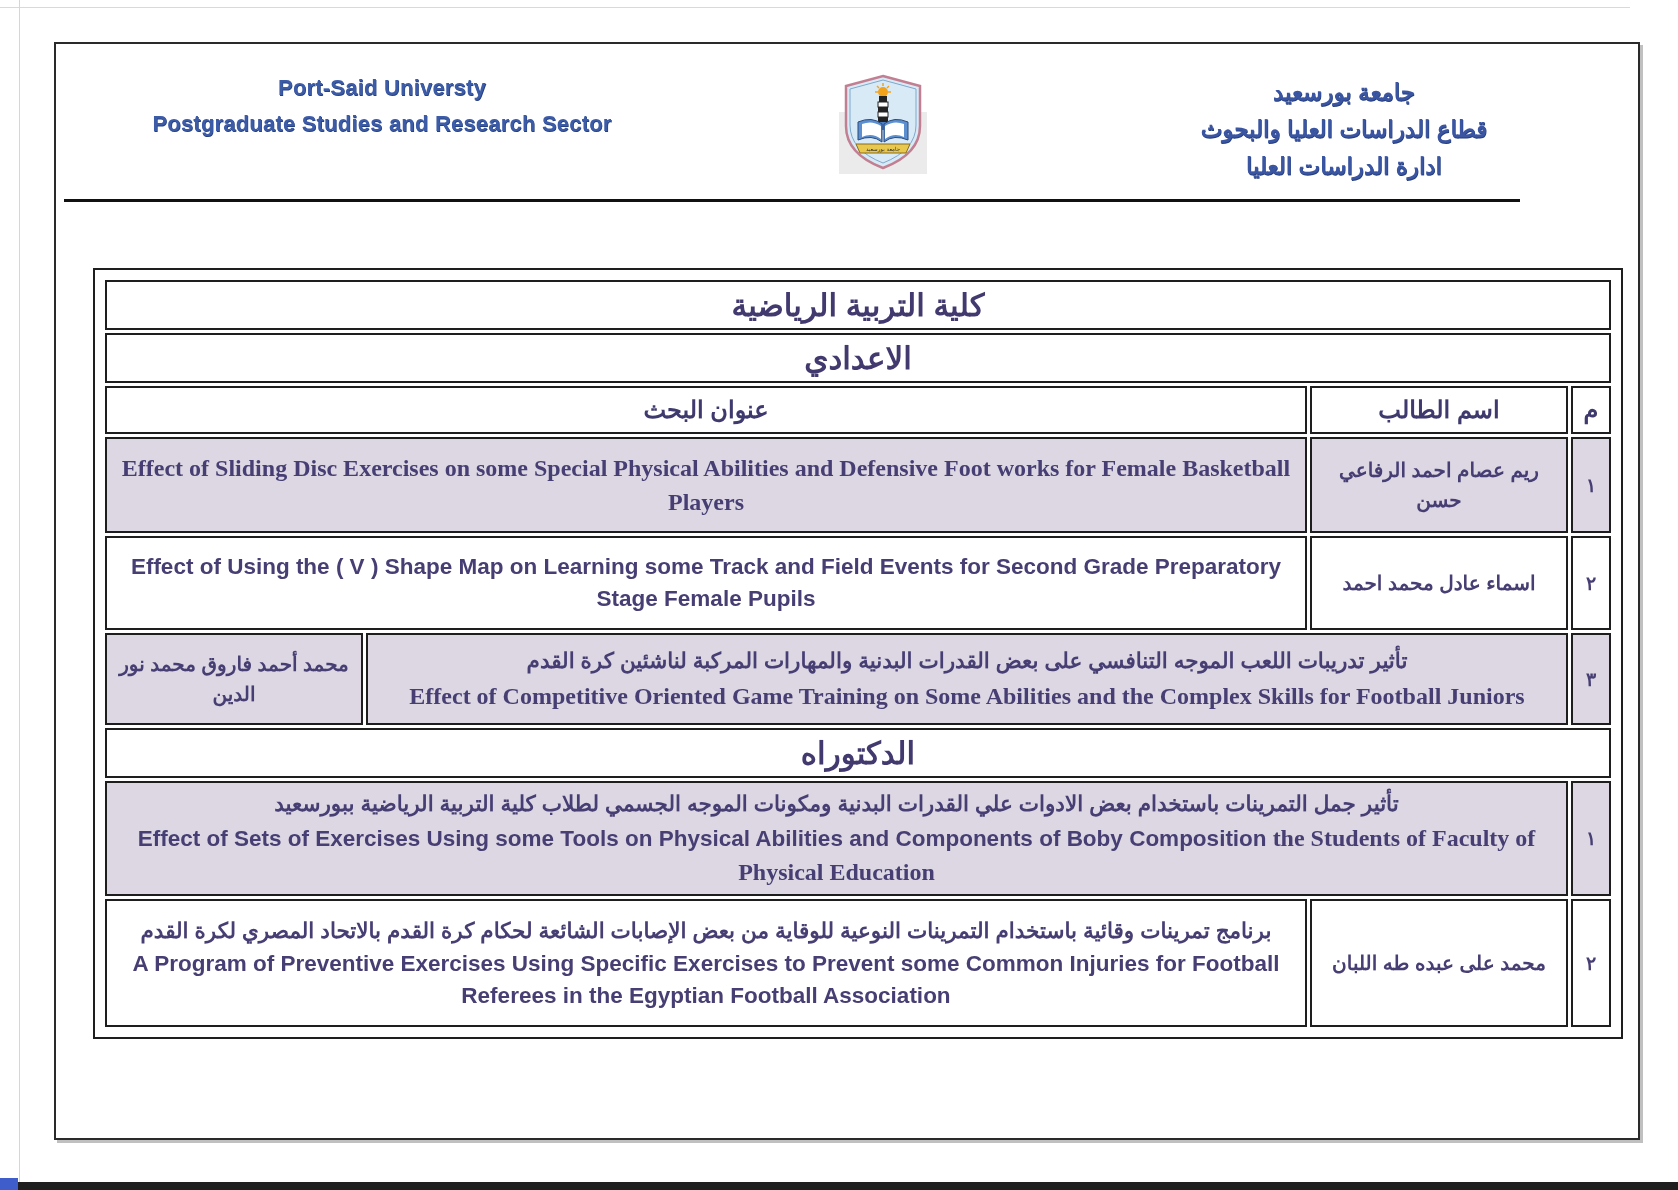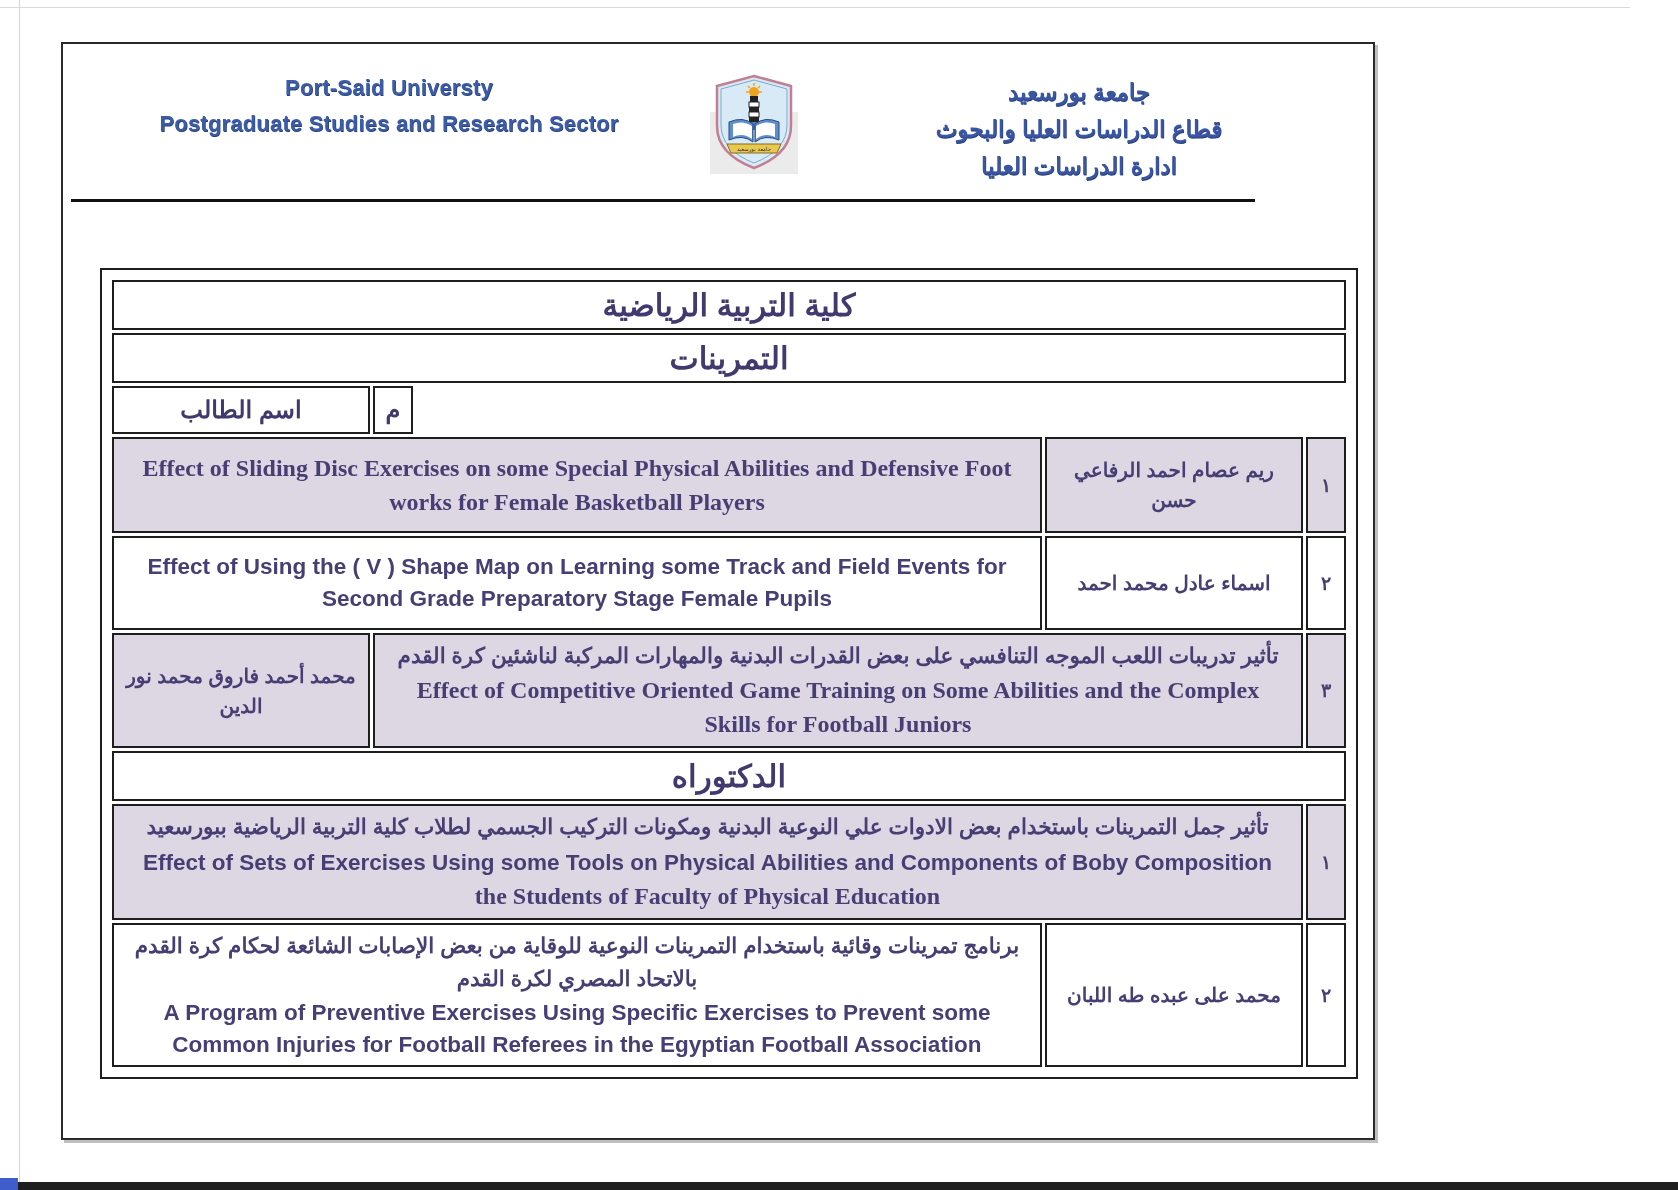--- a/index.html
+++ b/index.html
@@ -19,21 +19,21 @@
     overflow:hidden;
   }
   
   .scan-line-top{position:absolute;left:0;top:7px;width:1630px;height:1px;background:#d9d9d9;}
   .scan-line-left{position:absolute;left:19px;top:0;width:1px;height:1190px;background:#d6d6d6;}
   .footer-bar{position:absolute;left:0;bottom:0;width:1678px;height:8px;background:#1f1f1f;}
   .footer-corner-chip{position:absolute;left:0;bottom:0;width:18px;height:12px;background:#3f5ecb;z-index:3;}
 
   
   .frame{
-    position:absolute;left:61px;top:42px;width:1314px;height:1098px;
+    position:absolute;left:54px;top:42px;width:1586px;height:1098px;
     border:2px solid #2a2a2a;background:#fff;
     box-shadow:3px 3px 0 rgba(140,140,140,.55);
   }
 
   
   .header{
     display:grid;grid-template-columns:600px 1fr 520px;
     align-items:start;
     padding:26px 34px 0 26px;
   }
@@ -161,24 +161,25 @@
 
   <div class="hdr-rule"></div>
 
   <div class="doc-table">
 
     <div class="trow">
       <div class="cell cell-full banner h-title">كلية التربية الرياضية</div>
     </div>
 
     <div class="trow">
-      <div class="cell cell-full banner h-title">التمرينات</div>
-    </div>
-
-    <div class="trow">
+      <div class="cell cell-full banner h-title">الاعدادي</div>
+    </div>
+
+    <div class="trow">
+      <div class="cell cell-title col-head h-hdr">عنوان البحث</div>
       <div class="cell cell-student col-head h-hdr">اسم الطالب</div>
       <div class="cell cell-num col-head h-hdr">م</div>
     </div>
 
     <div class="trow shaded">
       <div class="cell cell-title h-m1">
         <div class="en-line en-serif"><span>Effect of Sliding Disc Exercises  on   some  Special  Physical  Abilities  and Defensive Foot works for Female Basketball Players</span><span></span></div>
       </div>
       <div class="cell cell-student h-m1">
         <div class="student-name">ريم عصام احمد الرفاعي حسن</div>
@@ -212,21 +213,21 @@
         <div class="row-num">٣</div>
       </div>
     </div>
 
     <div class="trow">
       <div class="cell cell-full banner h-title">الدكتوراه</div>
     </div>
 
     <div class="trow shaded">
       <div class="cell cell-title h-d1">
-        <div class="ar-line">تأثير جمل التمرينات باستخدام بعض الادوات علي النوعية البدنية ومكونات التركيب الجسمي لطلاب كلية التربية الرياضية ببورسعيد</div>
+        <div class="ar-line">تأثير جمل التمرينات باستخدام بعض الادوات علي القدرات البدنية ومكونات الموجه الجسمي لطلاب كلية التربية الرياضية ببورسعيد</div>
         <div class="en-line en-sans"><span>Effect of  Sets  of  Exercises  Using some Tools on Physical  Abilities and  Components of  Boby Composition</span><span class="en-serif"> the Students  of  Faculty of Physical Education</span></div>
       </div>
       <div class="cell cell-num h-d1">
         <div class="row-num">١</div>
       </div>
     </div>
 
     <div class="trow">
       <div class="cell cell-title h-d2">
         <div class="ar-line">برنامج تمرينات وقائية باستخدام التمرينات النوعية للوقاية من بعض الإصابات الشائعة لحكام كرة القدم بالاتحاد المصري لكرة القدم</div>

